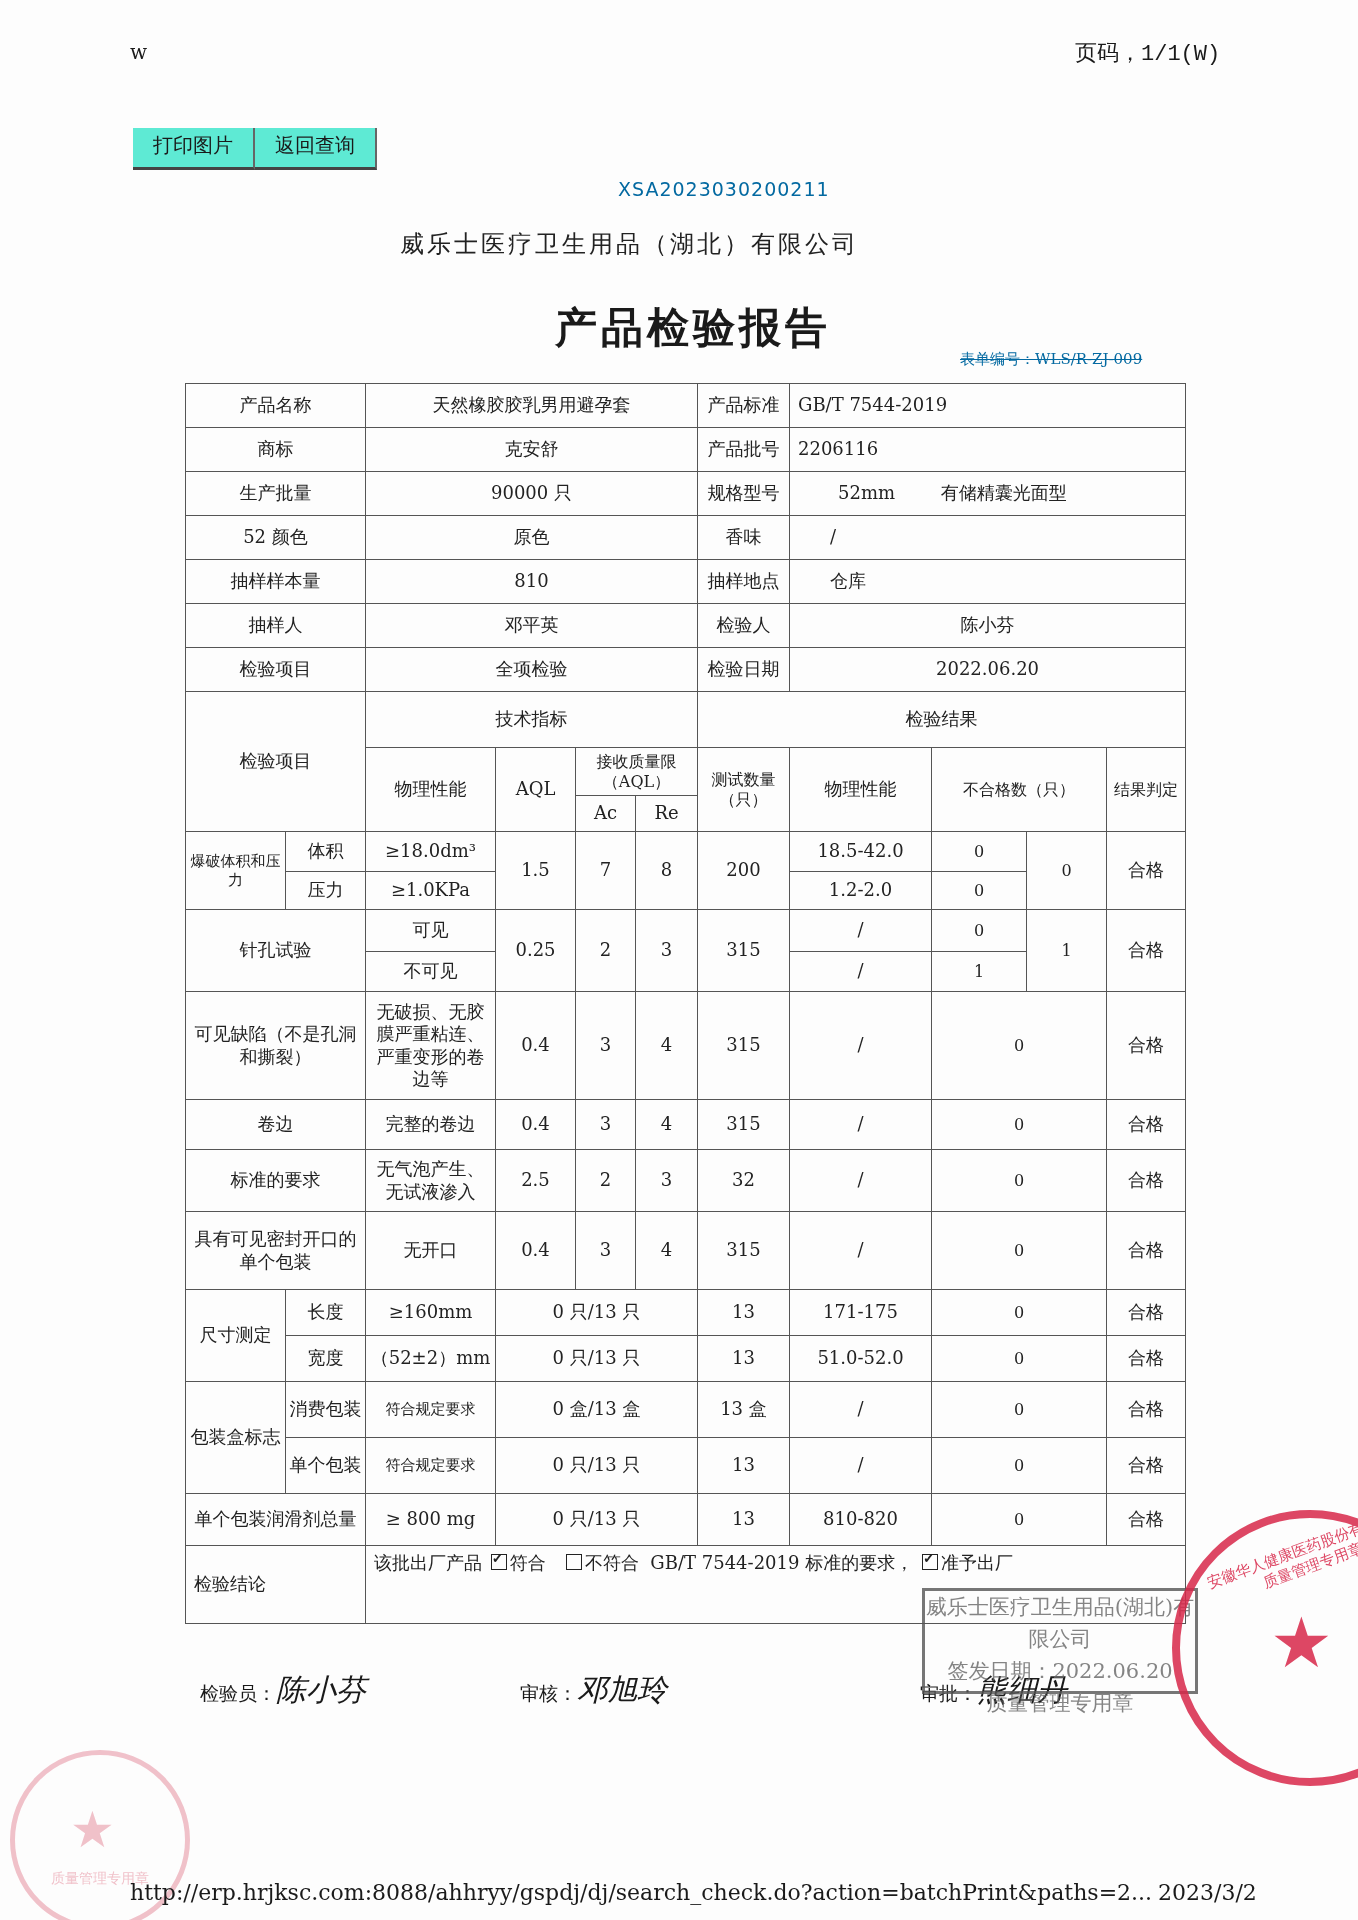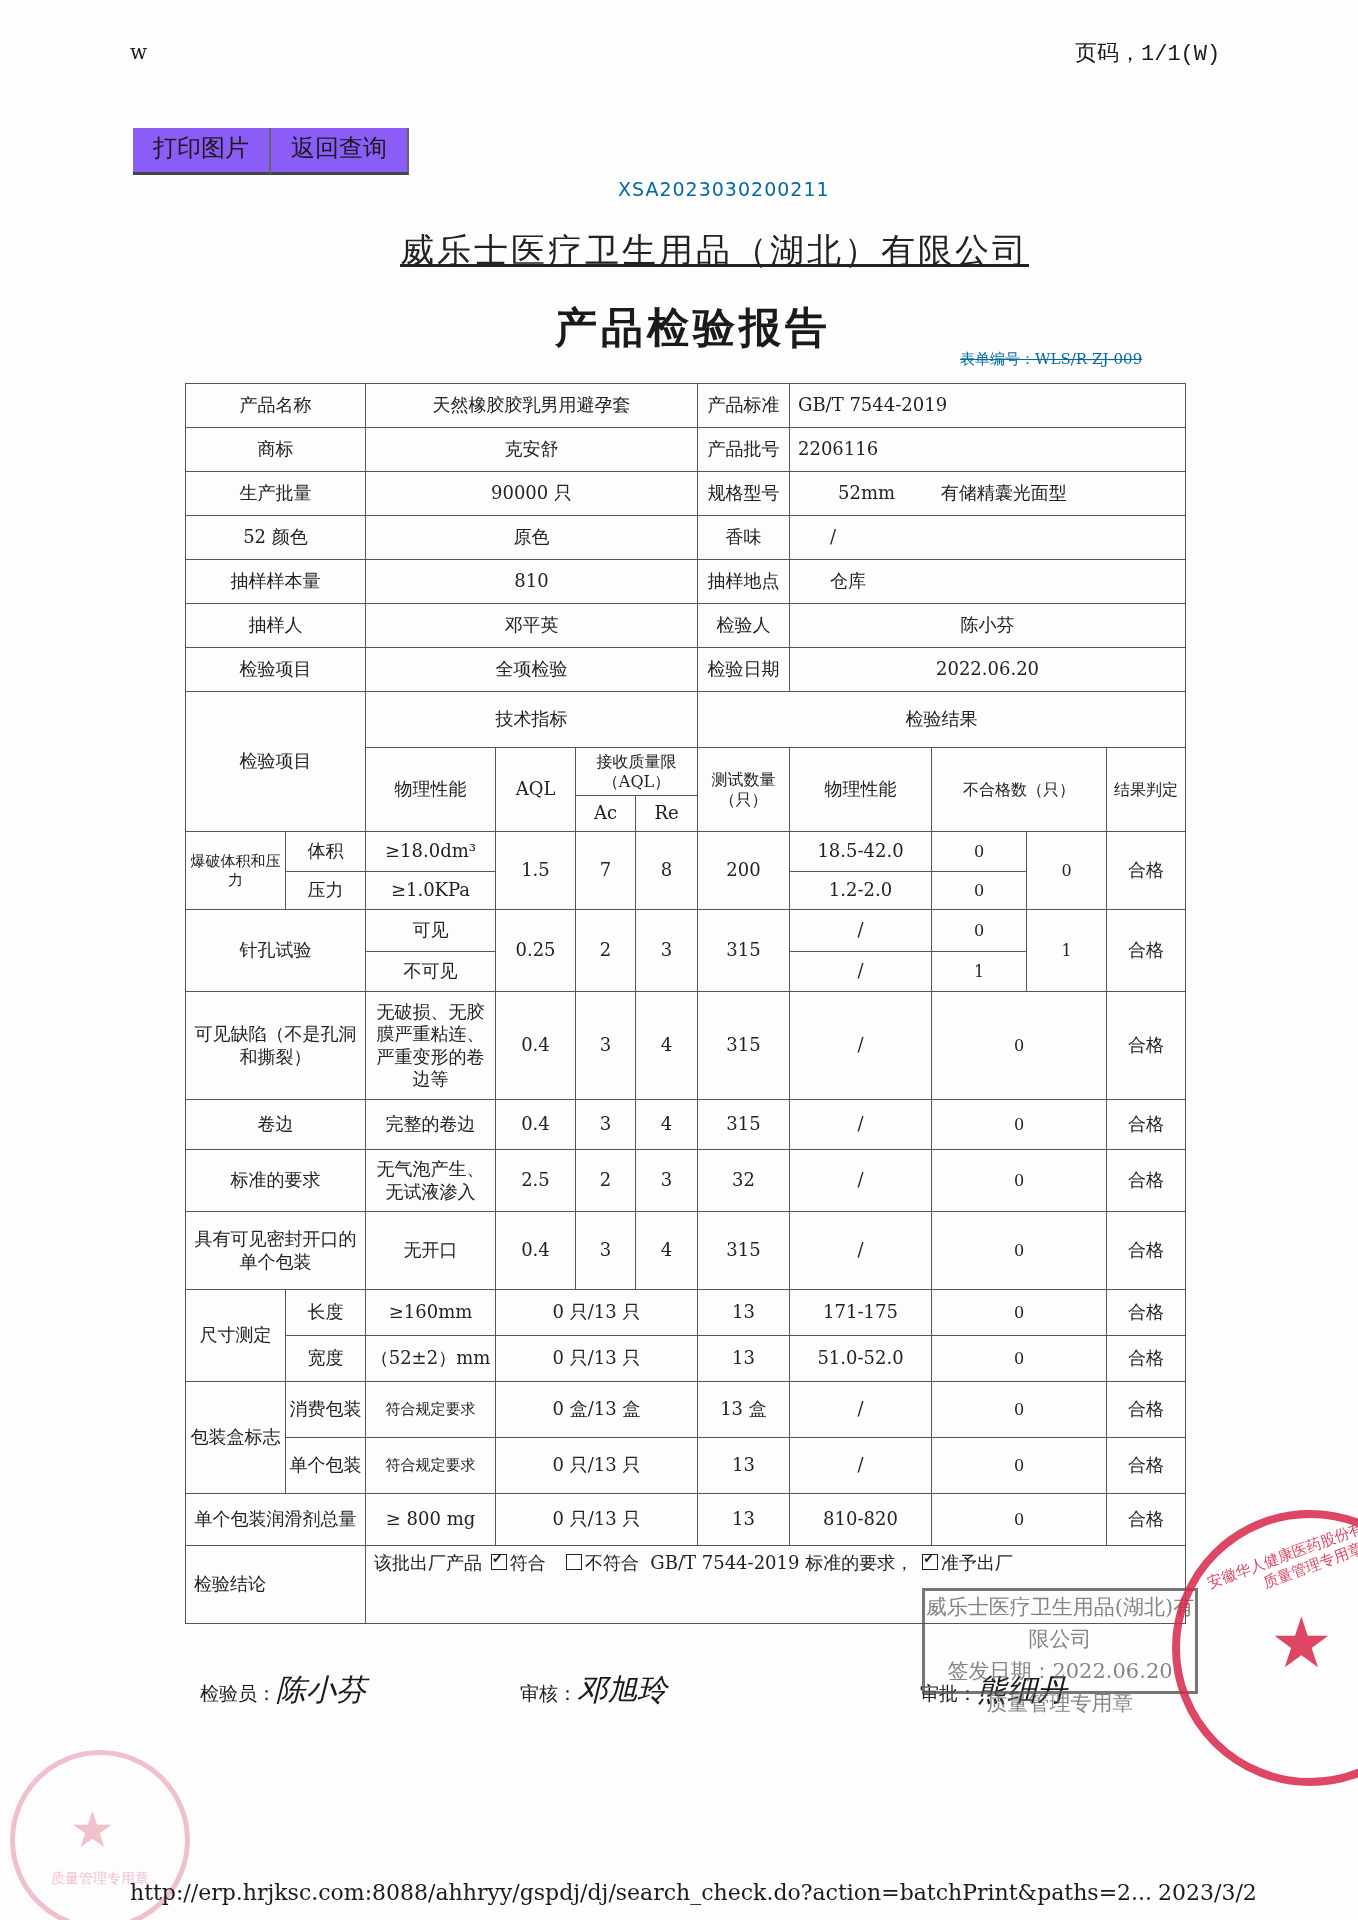--- a/index.html
+++ b/index.html
@@ -7,26 +7,26 @@
     width: 1358px; height: 1920px; position: relative; overflow: hidden;
     background: #fdfdfd;
     font-family: "DejaVu Serif", "Liberation Serif", serif;
     color: #1a1a1a;
   }
   .abs { position: absolute; }
   .hdr-left { left: 130px; top: 40px; font-size: 20px; }
   .hdr-right { left: 1075px; top: 38px; font-size: 22px; font-family: Liberation Mono, monospace; }
   .btnbar { left: 133px; top: 128px; display: flex; }
   .btn {
-    font-size: 24px; padding: 4px 20px 8px 20px;
+    font-size: 20px; padding: 4px 20px 8px 20px;
     border-right: 2px solid #666; border-bottom: 3px solid #444;
-    background: #8b5cf6; cursor: pointer; font-family: "DejaVu Sans", sans-serif;
+    background: #5eead4; cursor: pointer; font-family: "DejaVu Sans", sans-serif;
   }
   .docno { left: 618px; top: 178px; font-size: 19px; color: #0369a1; letter-spacing: 1px; font-family: "DejaVu Sans", sans-serif; }
-  .company { left: 400px; top: 228px; font-size: 34px; letter-spacing: 3px; color: #222; text-decoration: underline; }
+  .company { left: 400px; top: 228px; font-size: 24px; letter-spacing: 3px; color: #222; }
   .title { left: 555px; top: 300px; font-size: 42px; font-weight: bold; letter-spacing: 4px; font-family: "DejaVu Sans", sans-serif; }
   .formno { left: 960px; top: 350px; font-size: 15px; color: #0369a1; text-decoration: line-through; }
   table.rep {
     position: absolute; left: 185px; top: 383px; width: 1000px;
     border-collapse: collapse; table-layout: fixed;
   }
   table.rep td {
     border: 1.5px solid #555; text-align: center; vertical-align: middle;
     font-size: 18px; padding: 0 2px; line-height: 1.25; color: #222;
   }

